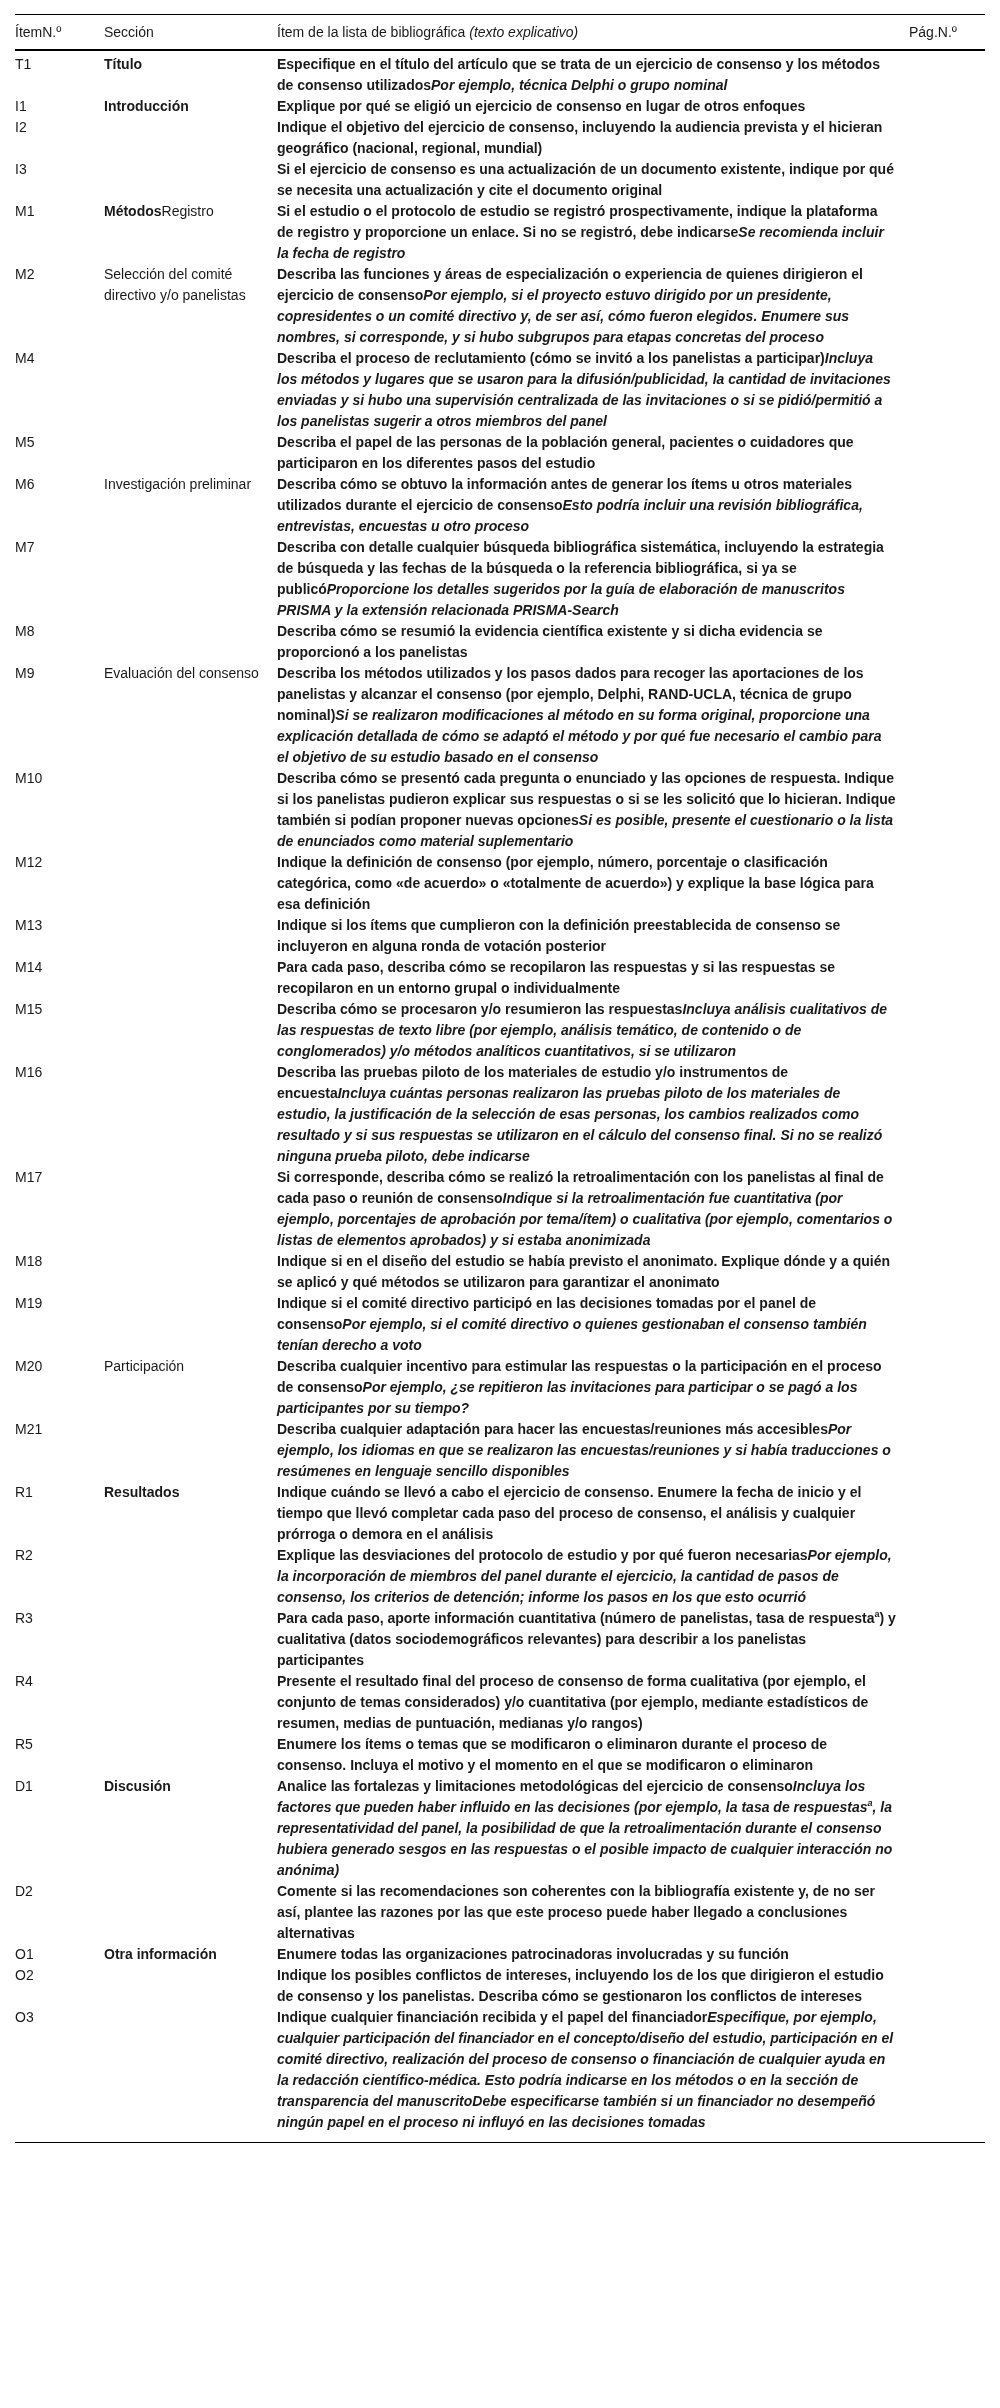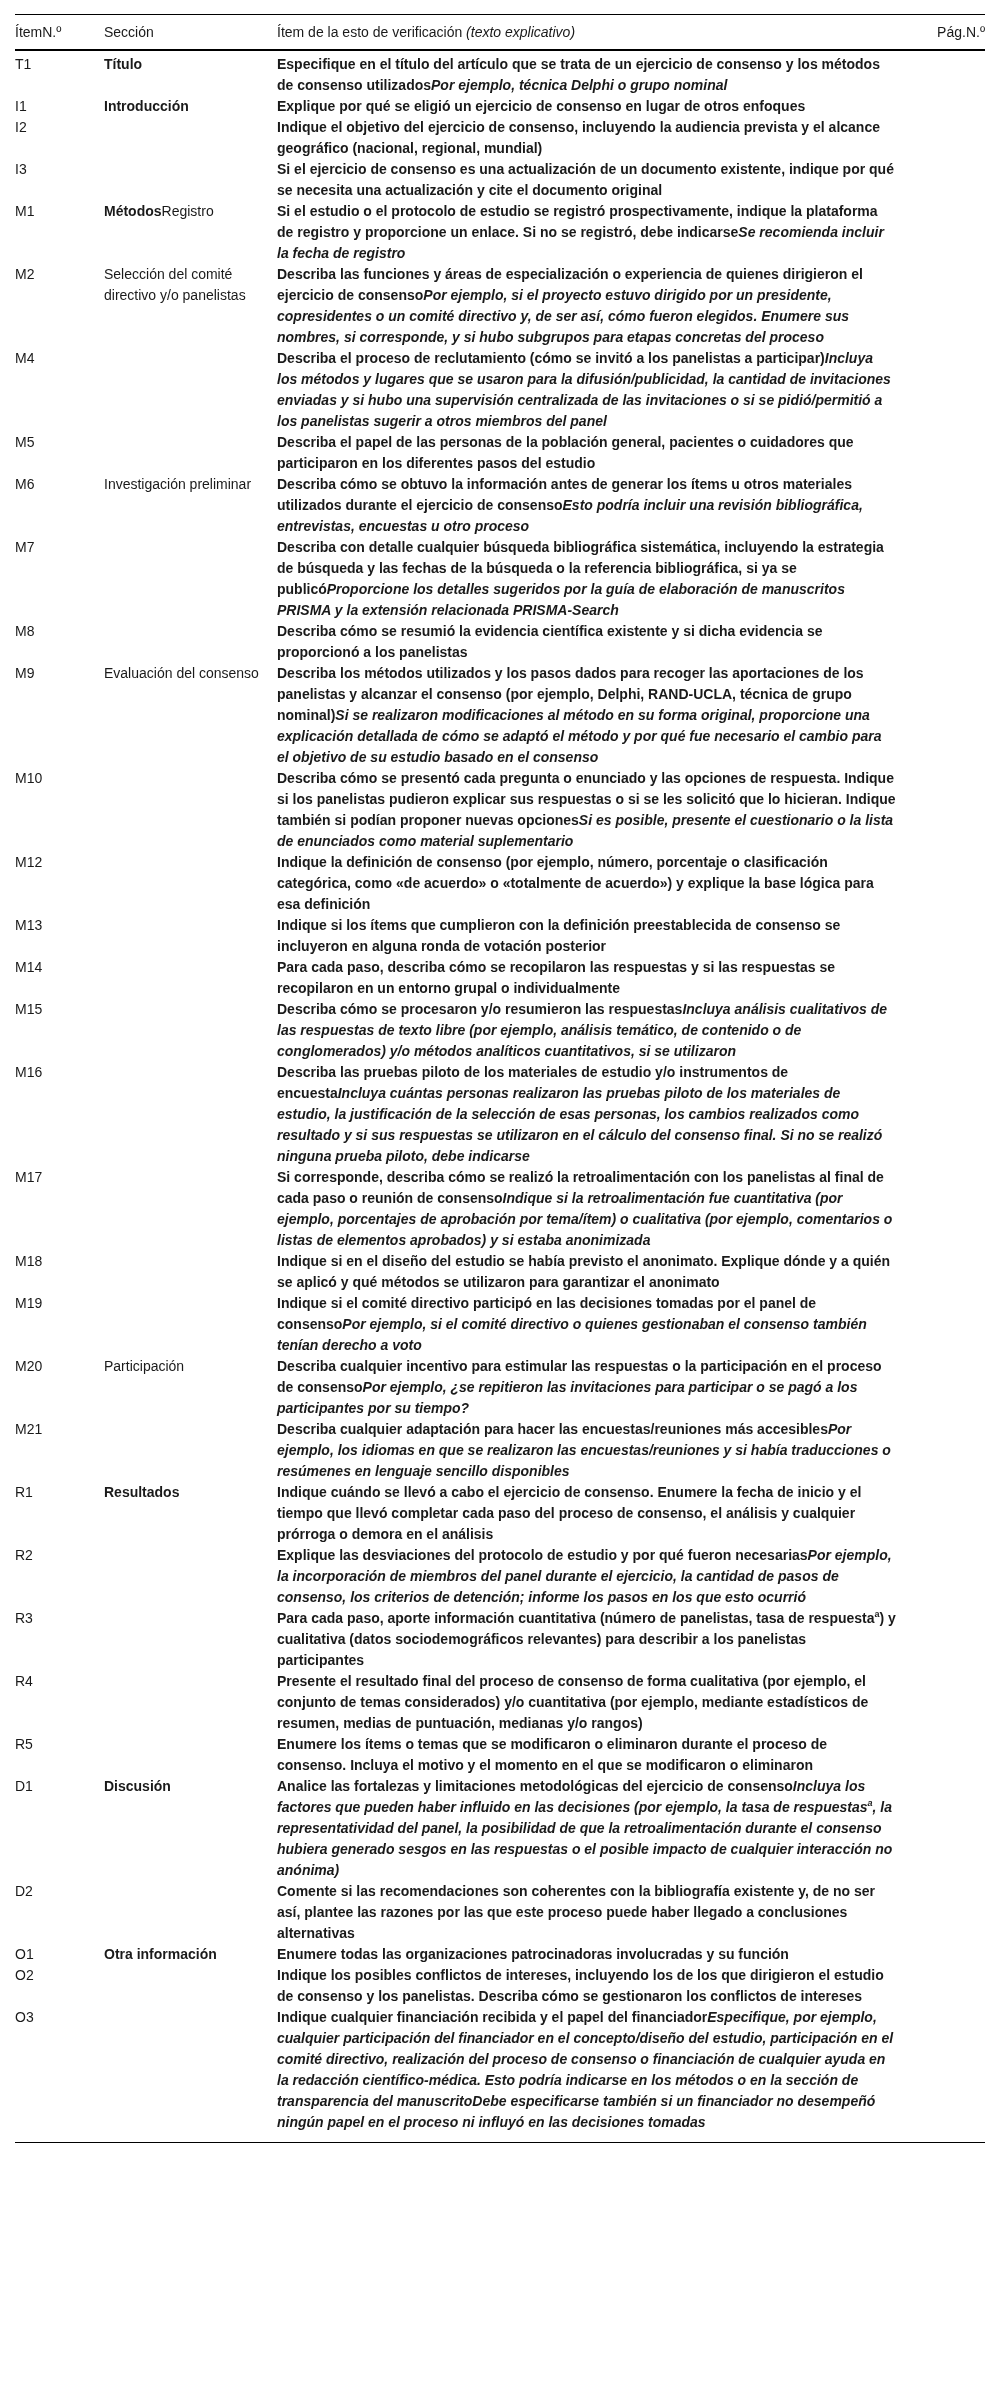--- a/index.html
+++ b/index.html
@@ -41,58 +41,58 @@
   }
   tbody tr:first-child td { padding-top: 3px; margin-left: 32px; }
   col.c-item { width: 89px; }
   col.c-section { width: 173px; }
   col.c-text { width: 632px; }
   col.c-page { width: 76px; }
   .cell-text { padding-right: 12px; font-weight: bold; }
   .sec-bold { font-weight: bold; }
   .note { font-style: italic; }
   sup { font-size: 9px; line-height: 0; vertical-align: super; }
-  .page-h { text-align: right; }
+  .page-h { text-align: left; }
 </style>
 </head>
 <body>
 
 <div class="table-wrap">
   <table>
     <colgroup>
       <col class="c-item">
         <col class="c-section">
         <col class="c-text">
         <col class="c-page">
     </colgroup>
     <thead>
       <tr>
         <th>ÍtemN.º</th>
         <th>Sección</th>
-        <th><span>Ítem de la esto de verificación </span><span class="note">(texto explicativo)</span></th>
+        <th><span>Ítem de la lista de bibliográfica </span><span class="note">(texto explicativo)</span></th>
         <th class="page-h">Pág.N.º</th>
       </tr>
     </thead>
     <tbody id="rows">
         <tr>
           <td>T1</td>
           <td><span class="sec-bold">Título</span><span></span></td>
           <td class="cell-text"><span>Especifique en el título del artículo que se trata de un ejercicio de consenso y los métodos de consenso utilizados</span><span class="note">Por ejemplo, técnica Delphi o grupo nominal</span></td>
           <td></td>
         </tr>
         <tr>
           <td>I1</td>
           <td><span class="sec-bold">Introducción</span><span></span></td>
           <td class="cell-text"><span>Explique por qué se eligió un ejercicio de consenso en lugar de otros enfoques</span><span class="note"></span></td>
           <td></td>
         </tr>
         <tr>
           <td>I2</td>
           <td><span class="sec-bold"></span><span></span></td>
-          <td class="cell-text"><span>Indique el objetivo del ejercicio de consenso, incluyendo la audiencia prevista y el alcance geográfico (nacional, regional, mundial)</span><span class="note"></span></td>
+          <td class="cell-text"><span>Indique el objetivo del ejercicio de consenso, incluyendo la audiencia prevista y el hicieran geográfico (nacional, regional, mundial)</span><span class="note"></span></td>
           <td></td>
         </tr>
         <tr>
           <td>I3</td>
           <td><span class="sec-bold"></span><span></span></td>
           <td class="cell-text"><span>Si el ejercicio de consenso es una actualización de un documento existente, indique por qué se necesita una actualización y cite el documento original</span><span class="note"></span></td>
           <td></td>
         </tr>
         <tr>
           <td>M1</td>

